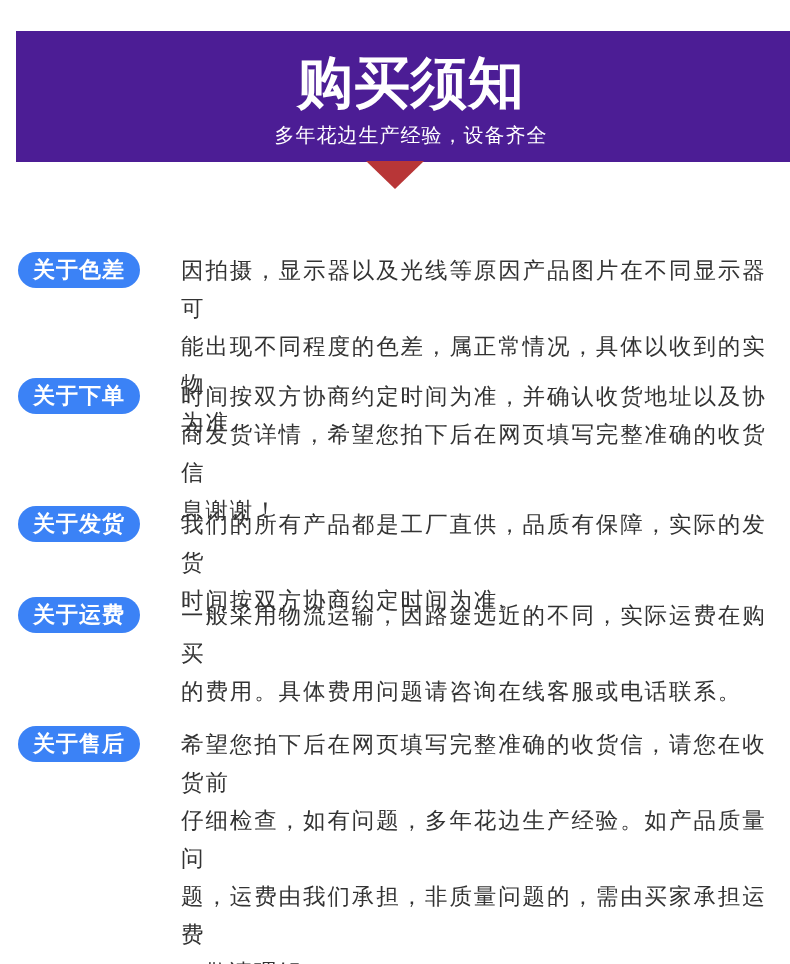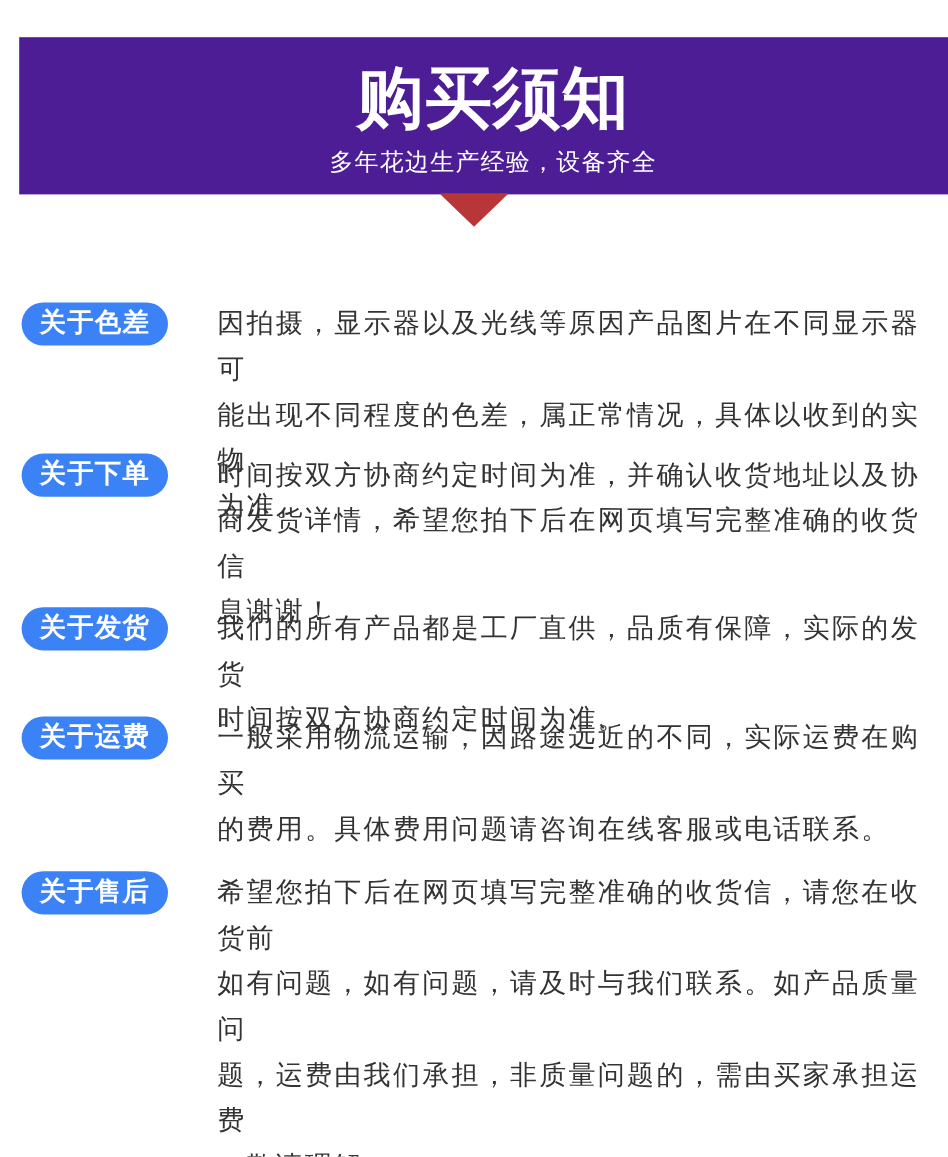--- a/index.html
+++ b/index.html
@@ -84,17 +84,17 @@
   <div class="notice-text">
     <div>一般采用物流运输，因路途远近的不同，实际运费在购买</div>
     <div>的费用。具体费用问题请咨询在线客服或电话联系。</div>
   </div>
 </div>
 
 <div class="notice" style="top:726px;">
   <div class="pill">关于售后</div>
   <div class="notice-text">
     <div>希望您拍下后在网页填写完整准确的收货信，请您在收货前</div>
-    <div>如有问题，如有问题，请及时与我们联系。如产品质量问</div>
+    <div>仔细检查，如有问题，多年花边生产经验。如产品质量问</div>
     <div>题，运费由我们承担，非质量问题的，需由买家承担运费</div>
     <div>，敬请理解。</div>
   </div>
 </div>
 
 </body></html>

